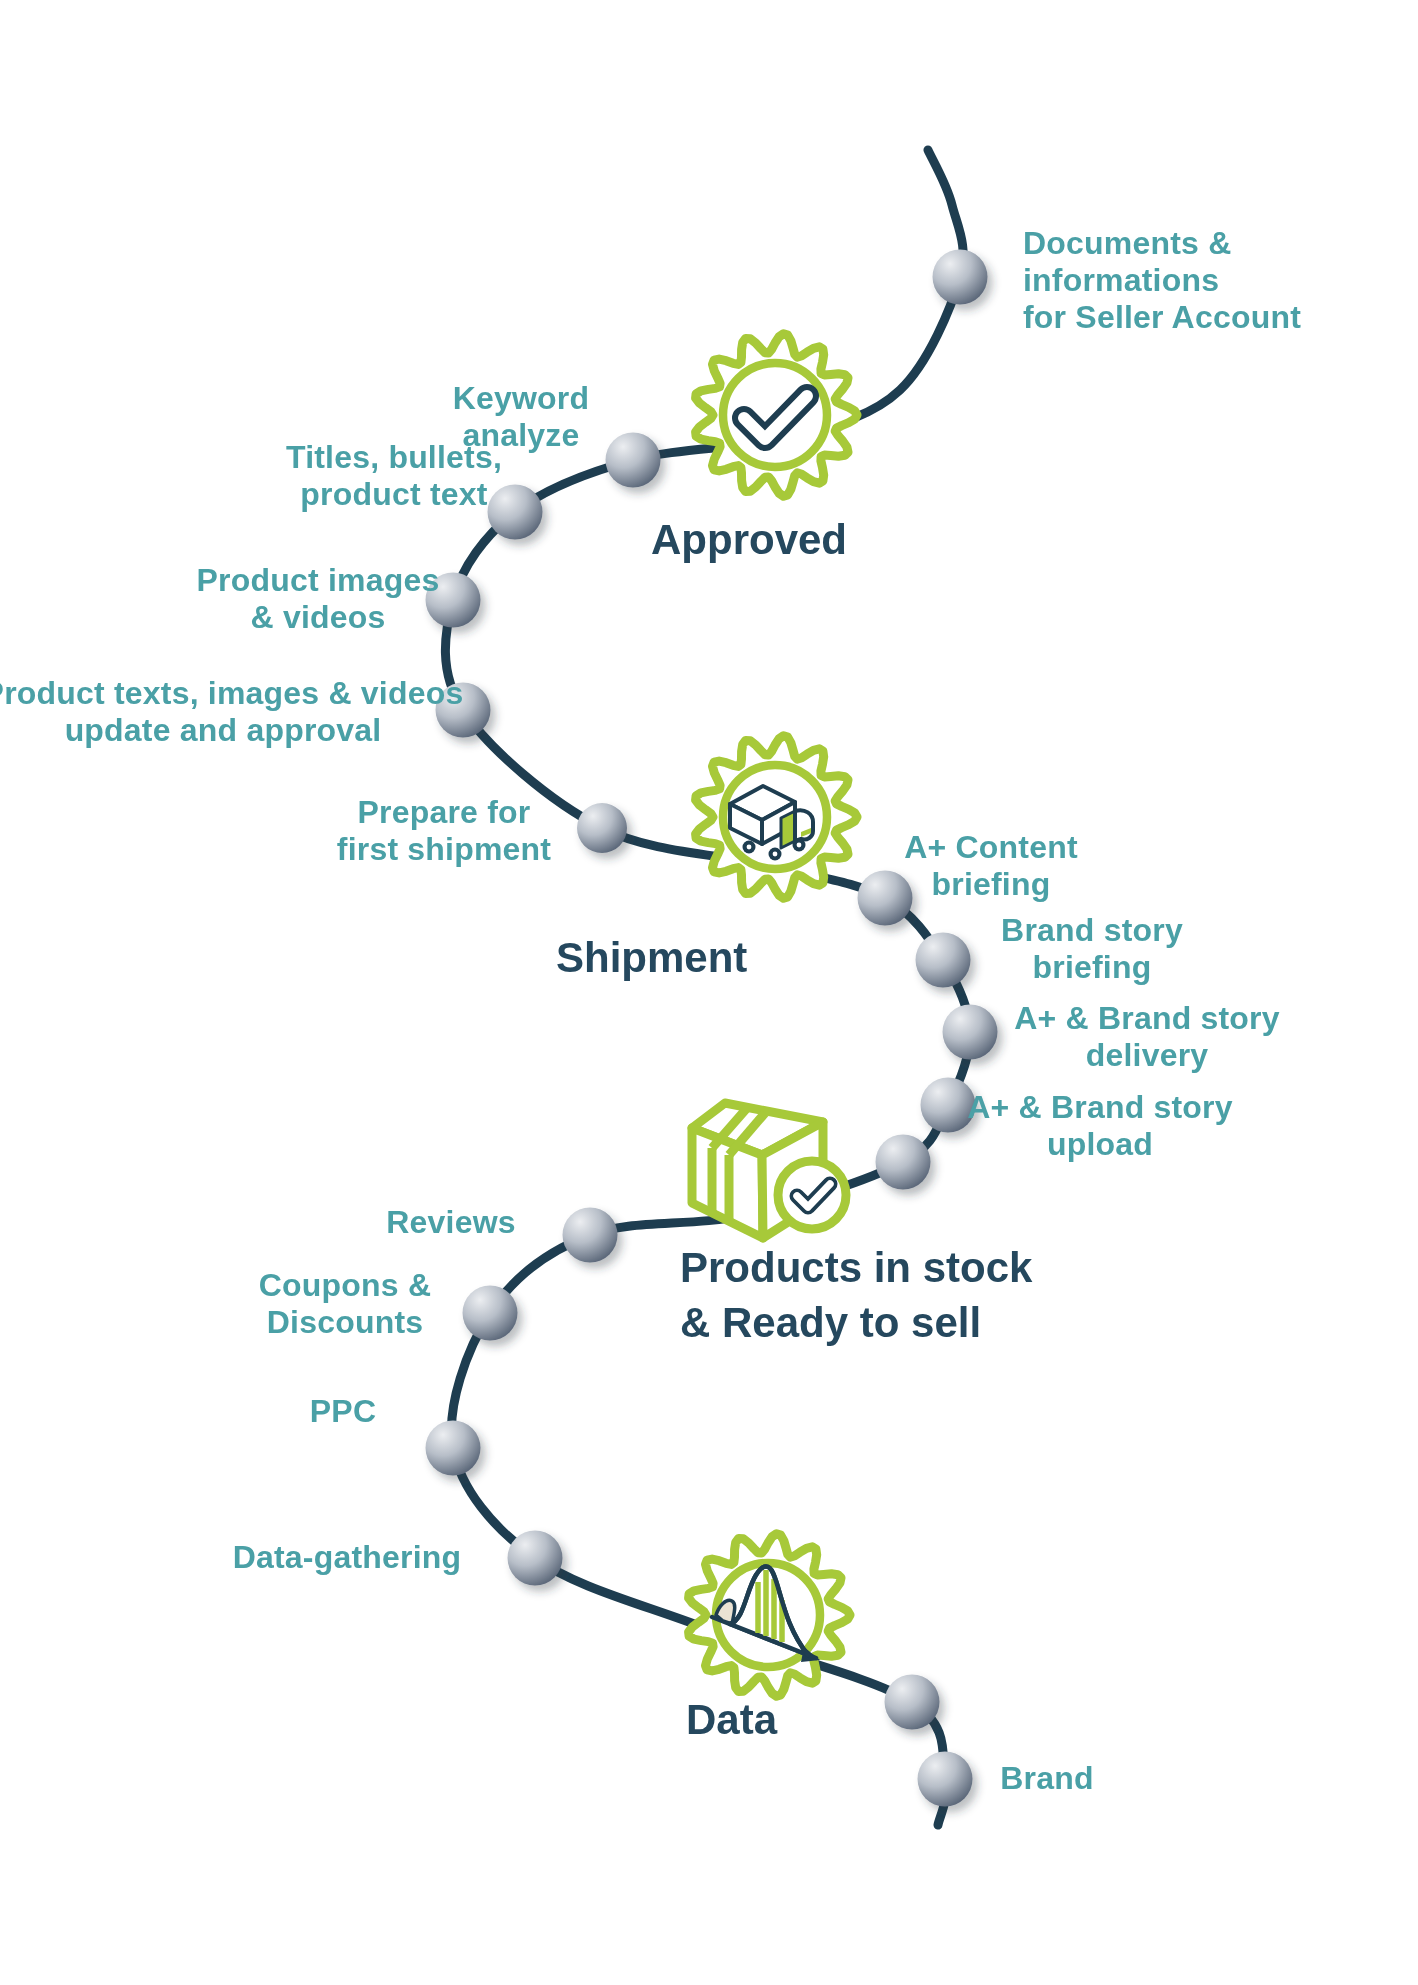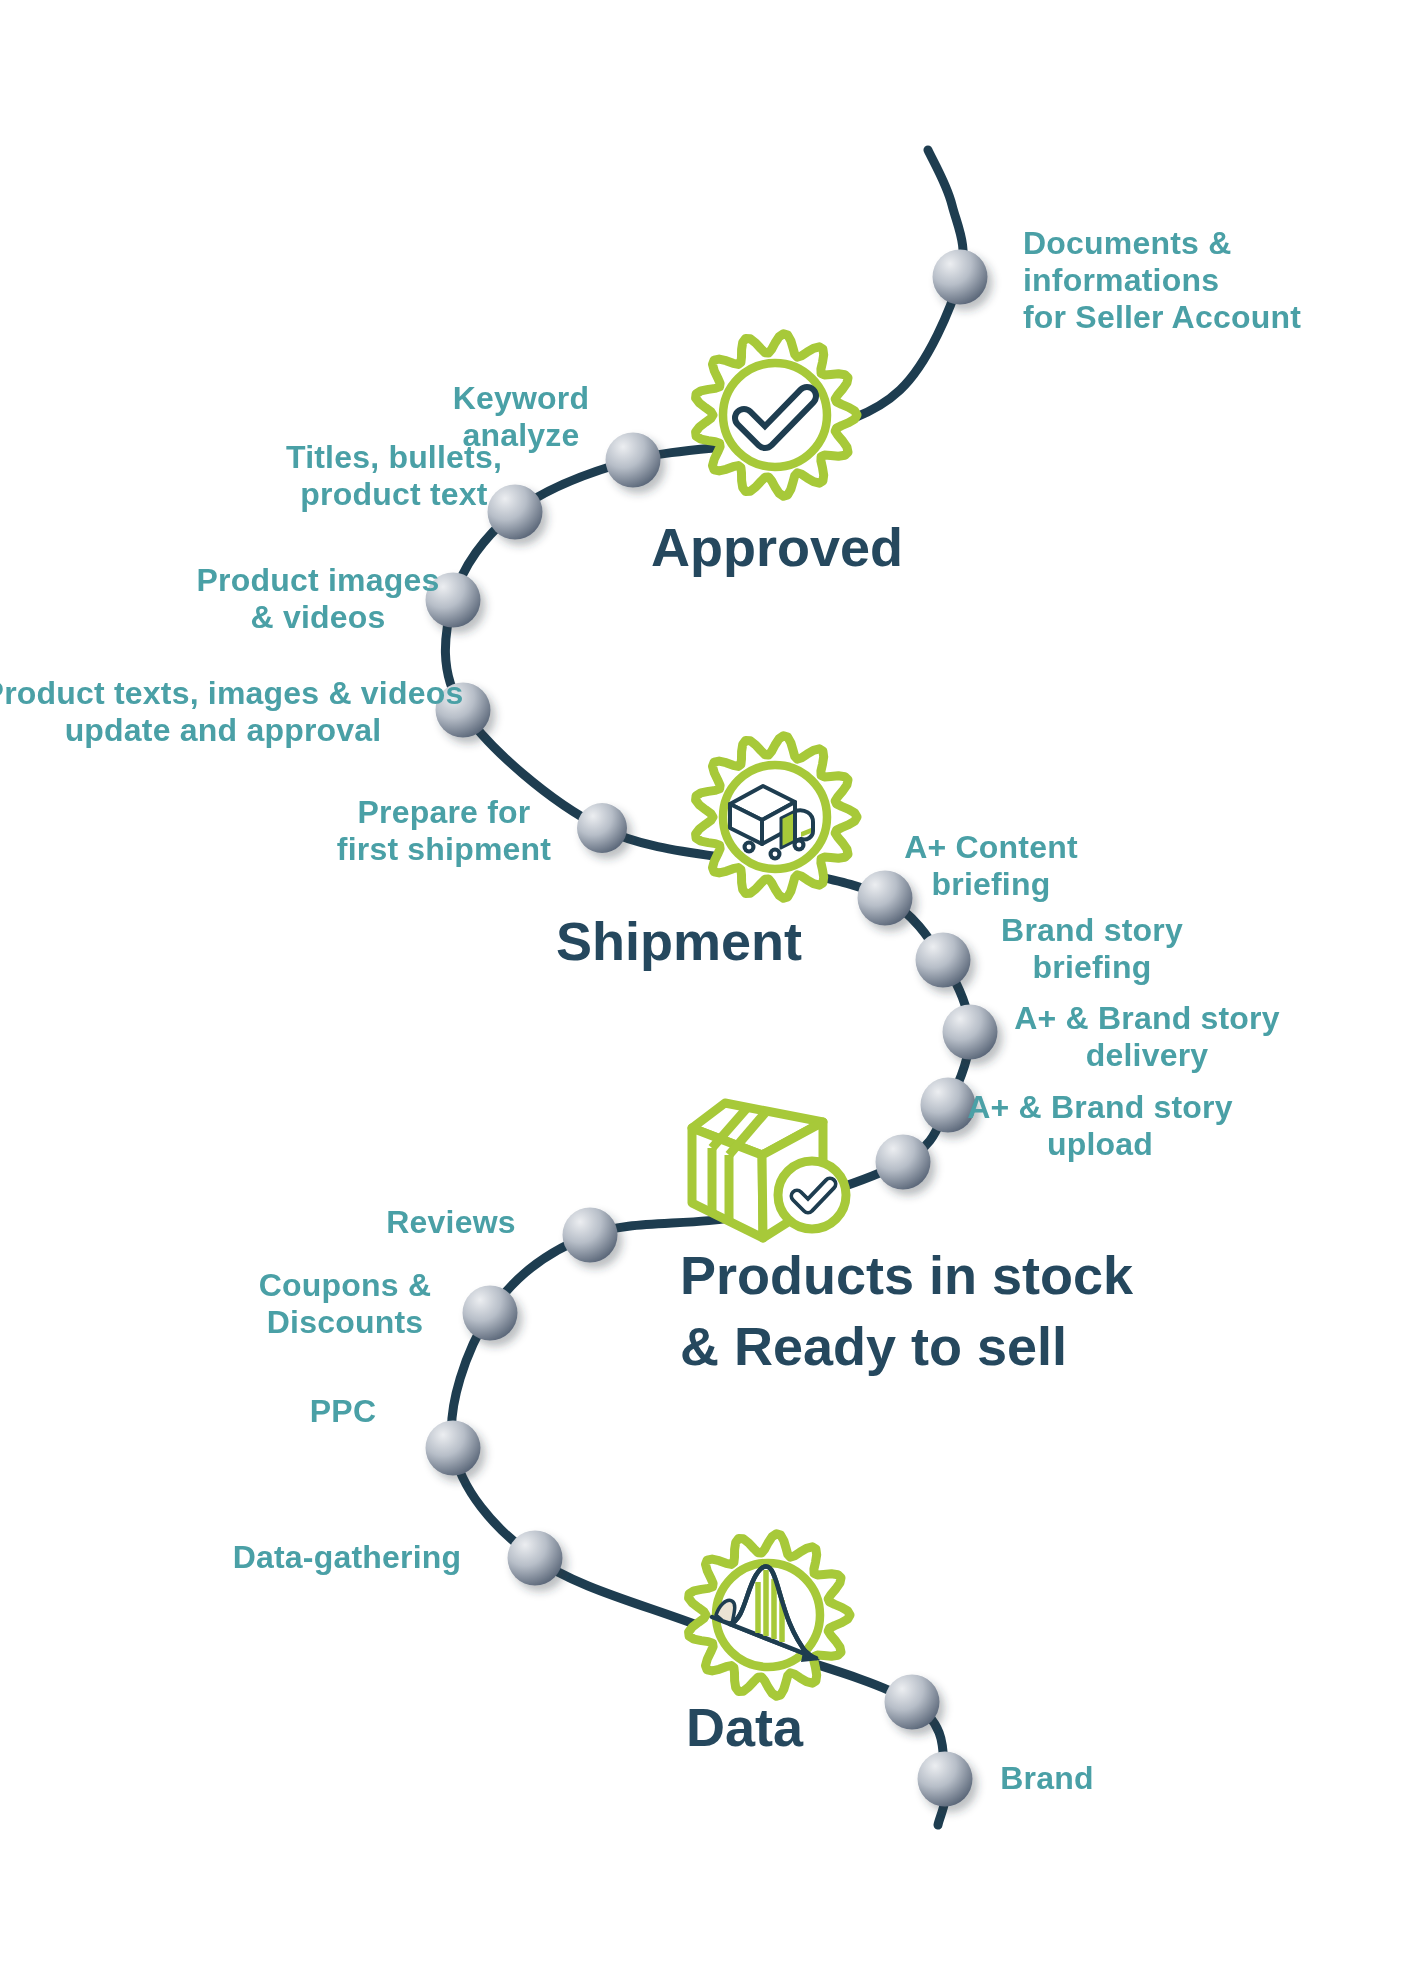--- a/index.html
+++ b/index.html
@@ -12,21 +12,21 @@
   svg.stage{display:block;}
 
   .lbl{
     position:absolute;color:var(--teal);font-weight:700;font-size:32px;
     line-height:1.16;text-align:center;white-space:pre-line;
     transform:translate(-50%,-50%);letter-spacing:0.2px;
   }
   .lbl.left-anchor{text-align:left;transform:translate(0,-50%);}
 
   .milestone-title{
-    position:absolute;color:var(--title);font-weight:700;font-size:54px;
+    position:absolute;color:var(--title);font-weight:700;font-size:42px;
     line-height:1.32;white-space:pre-line;letter-spacing:0px;
   }
 
   
   .timeline{fill:none;stroke:var(--navy);stroke-width:9;stroke-linecap:round;}
   .gear{fill:#ffffff;stroke:var(--green);stroke-width:9;stroke-linejoin:round;}
   .badge-inner{fill:#ffffff;stroke:var(--green);stroke-width:8.5;}
   .node{fill:url(#nodeGrad);}
   .navyline{stroke:var(--navy);fill:none;stroke-linecap:round;stroke-linejoin:round;}
   .whiteline{stroke:#ffffff;fill:none;stroke-linecap:round;stroke-linejoin:round;}
@@ -127,21 +127,21 @@
     <circle class="node" cx="453" cy="1448" r="27.5"></circle>
     <circle class="node" cx="535" cy="1558" r="27.5"></circle>
     <circle class="node" cx="912" cy="1702" r="27.5"></circle>
     <circle class="node" cx="945" cy="1779" r="27.5"></circle>
   </g>
 </svg>
 
 <div class="stage">
 
   <div class="milestone-title" style="left:651px;top:512px;">Approved</div>
-  <div class="milestone-title" style="left:556px;top:906px;text-align:center;">Shipment</div>
+  <div class="milestone-title" style="left:556px;top:930px;text-align:center;">Shipment</div>
   <div class="milestone-title" style="left:680px;top:1240px;">Products in stock
 &amp; Ready to sell</div>
   <div class="milestone-title" style="left:686px;top:1692px;">Data</div>
 
   <div class="lbl left-anchor" style="left:1023px;top:281px;">Documents &amp; informations
 for Seller Account</div>
   <div class="lbl" style="left:521px;top:417px;">Keyword
 analyze</div>
   <div class="lbl" style="left:394px;top:476px;">Titles, bullets,
 product text</div>

